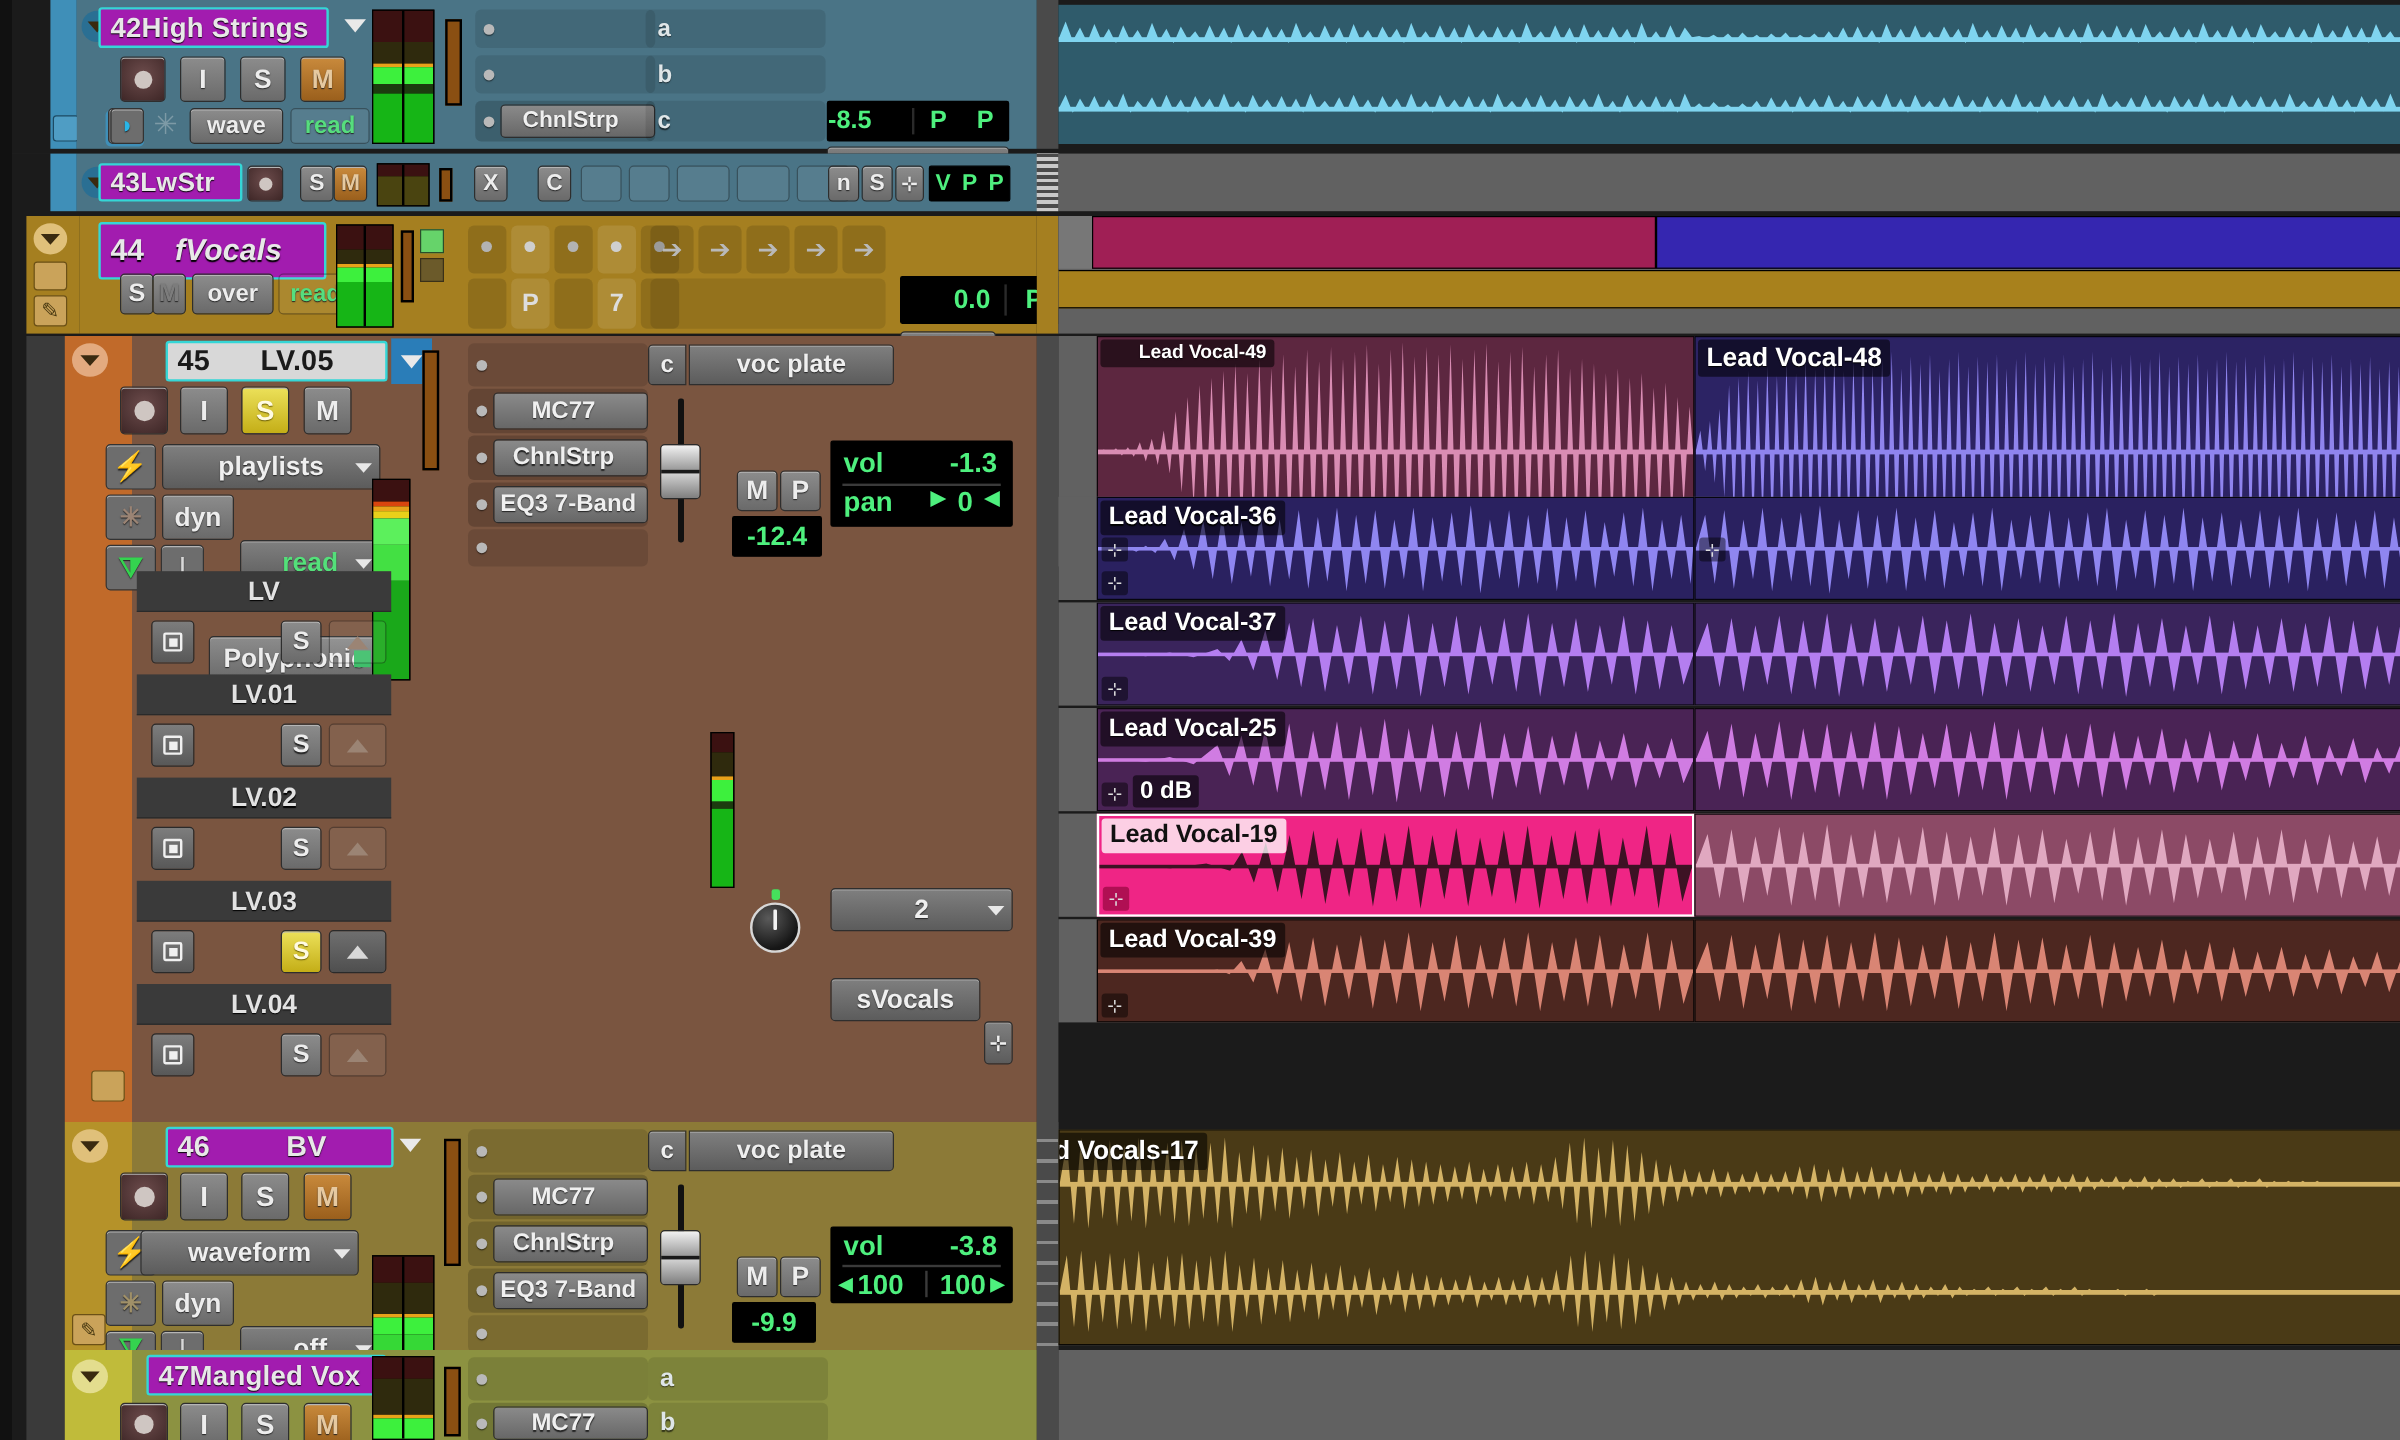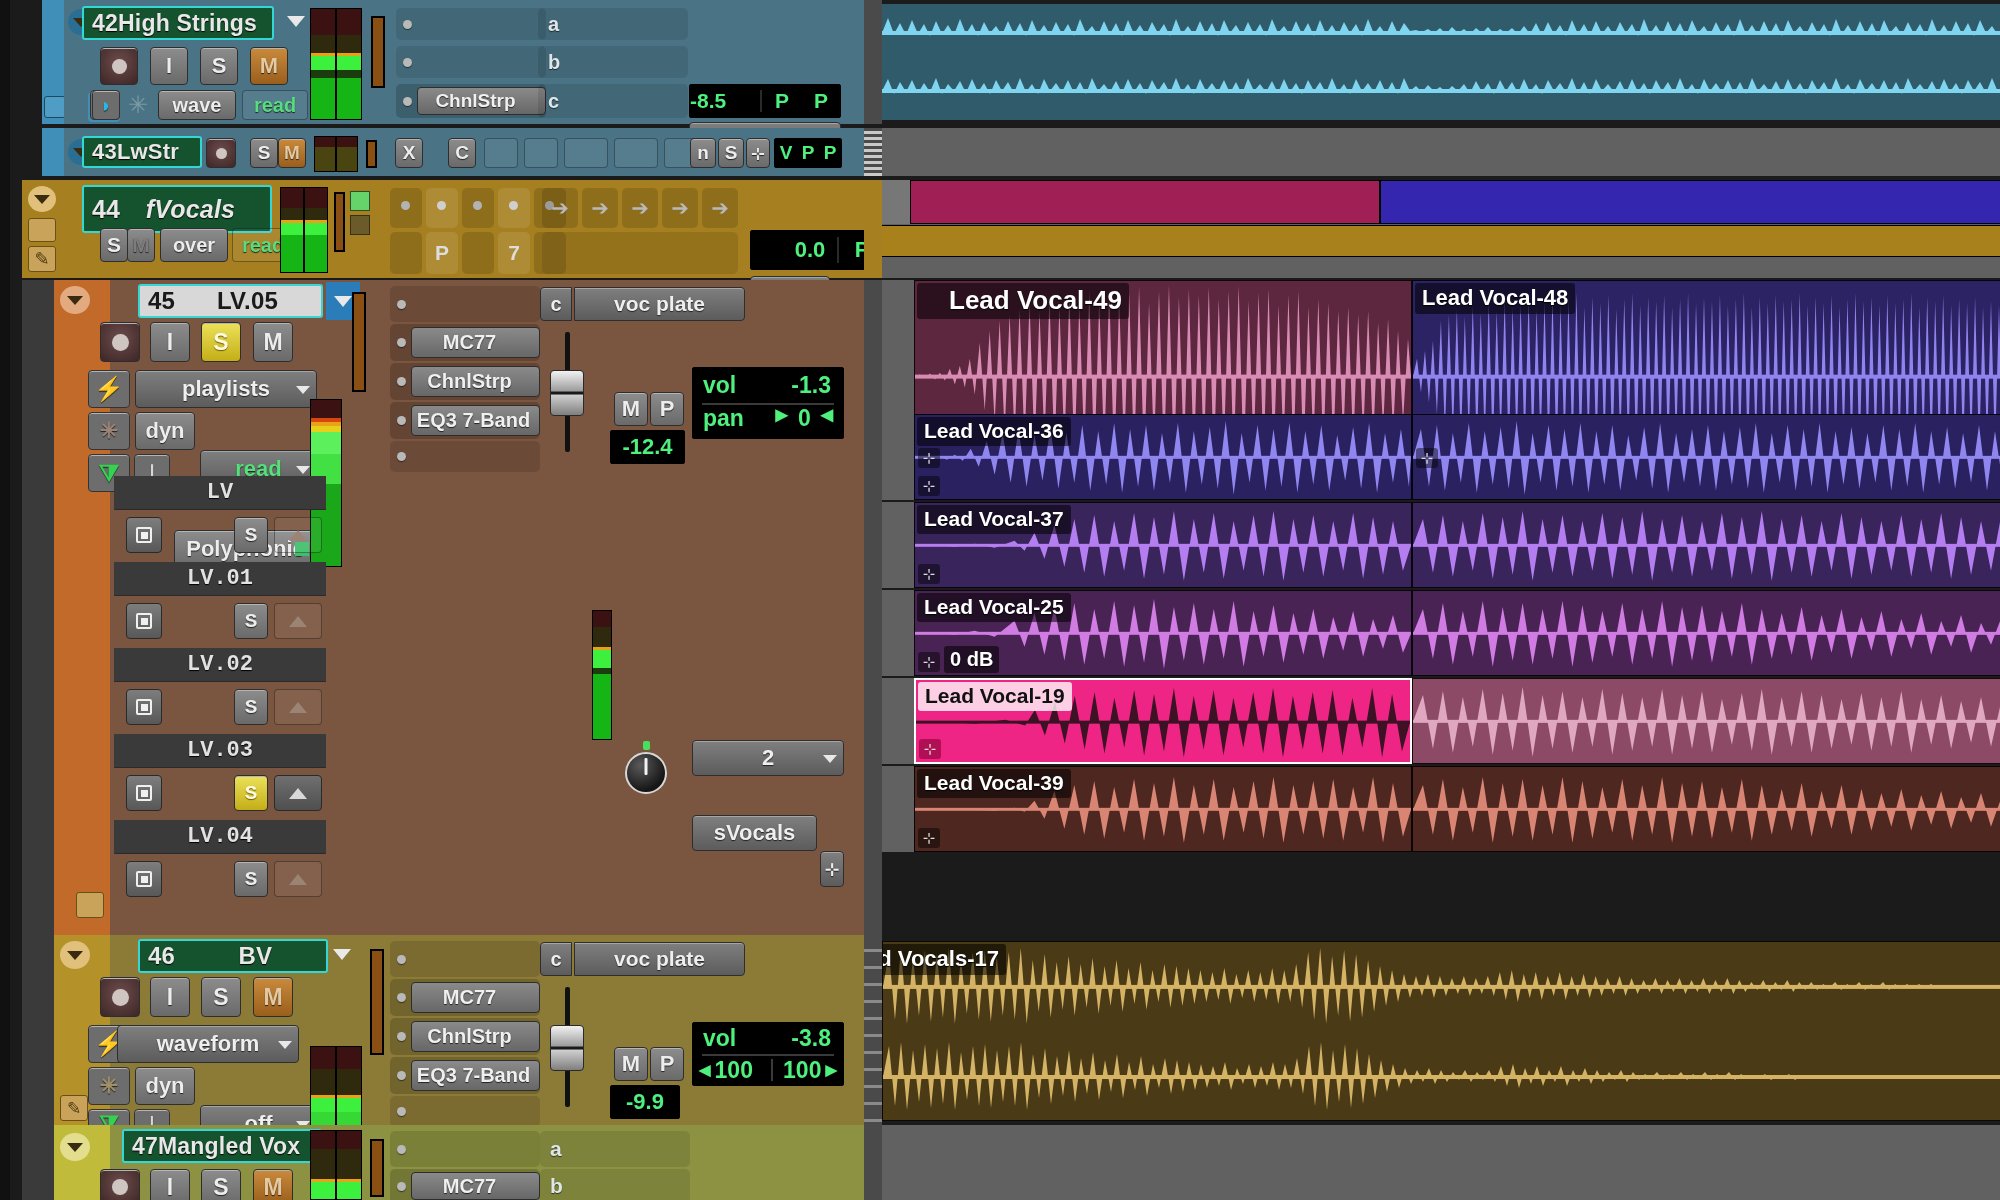--- a/index.html
+++ b/index.html
@@ -18,21 +18,21 @@
     background:#4a4a4a; color:#e8e8e8;
     border:2px solid #35d6d6; border-radius:3px;
     font-weight:bold; display:flex; align-items:center;
     padding:0 8px; letter-spacing:.2px;
     text-shadow:0 1px 1px #000;
     overflow:hidden; white-space:nowrap;
   }
   .tname .num{ margin-right:auto; }
   .tname .nm{ margin:0 auto; padding-right:14px;}
   .tname.light{ background:#d8d8d8; color:#1a1a1a; text-shadow:none; }
-  .tname.darkgray{ background:#14532d; }
+  .tname.darkgray{ background:#a21caf; }
 
   .btn{
     background:linear-gradient(#8c8c8c,#6a6a6a);
     border:1px solid #2e2e2e; border-radius:4px;
     color:#ededed; font-weight:bold;
     display:flex; align-items:center; justify-content:center;
     text-shadow:0 1px 1px #222; box-shadow:inset 0 1px 0 #b5b5b5;
     white-space:nowrap; overflow:hidden;
   }
   .btn.rec{ background:radial-gradient(circle at 50% 40%,#6d4c4c,#3d2626); }
@@ -477,21 +477,21 @@
       </div>
       <div style="width:88%;height:2px;background:#3a3a3a;"></div>
       <div style="display:flex;width:100%;height:34px;align-items:flex-start;">
         <span style="margin-left:10px;">pan</span>
         <span style="margin-left:auto;font-size:16px;">▶</span>
         <span style="margin:0 10px;">0</span>
         <span style="margin-right:10px;font-size:16px;">◀</span>
       </div>
     </div>
 
-    <div class="abs" style="left:100px;top:196px;width:220px;height:455px;font-family:Liberation Mono, monospace;">
+    <div class="abs" style="left:100px;top:196px;width:220px;height:455px;">
       <div class="pltitle" style="position:absolute;left:4px;top:0;width:212px;height:34px;font-size:22px;">LV</div>
       <div style="position:absolute;left:4px;top:34px;width:212px;height:52px;">
         <div class="sqbtn abs" style="left:12px;top:7px;width:36px;height:36px;">
             <span class="inner"></span>
           </div>
         <div class="btn abs" style="left:120px;top:7px;width:34px;height:36px;font-size:21px;">S</div>
         <div class="arrowbtn abs" style="left:160px;top:7px;width:48px;height:36px;background:rgba(255,255,255,.07);border:1px solid rgba(0,0,0,.35);">
             <span class="up" style="border-bottom:11px solid #9b8474;"></span>
           </div>
       </div>
@@ -544,21 +544,21 @@
     <div class="abs pencil" style="left:66px;top:612px;width:28px;height:26px;font-size:18px;"></div>
 
     <div class="abs" style="left:854px;top:0;width:18px;height:655px;background:#4a4a4a;"></div>
 
     <div class="abs lane" style="left:872px;top:0;width:1128px;height:192px;background:#616161;">
       <div class="clip" style="left:32px;width:498px;background:#5d2740;">
         <svg class="wf" viewBox="0 0 498 192" preserveAspectRatio="none">
           <path fill="#d98cb3" d="M0,96 L5,94 L10,98 L15,93 L20,99 L25,92 L30,100 L35,88 L40,104 L45,85 L50,107 L55,78 L60,114 L65,62 L70,130 L75,50 L80,142 L85,40 L90,152 L95,34 L100,158 L105,28 L110,164 L115,22 L120,170 L125,30 L130,162 L135,18 L140,174 L145,26 L150,166 L155,14 L160,178 L165,24 L170,168 L175,10 L180,182 L185,20 L190,172 L195,8 L200,184 L205,18 L210,174 L215,12 L220,180 L225,6 L230,186 L235,22 L240,170 L245,10 L250,182 L255,4 L260,188 L265,16 L270,176 L275,8 L280,184 L285,14 L290,178 L295,6 L300,186 L305,18 L310,174 L315,10 L320,182 L325,5 L330,187 L335,20 L340,172 L345,12 L350,180 L355,8 L360,184 L365,24 L370,168 L375,14 L380,178 L385,10 L390,182 L395,26 L400,166 L405,18 L410,174 L415,22 L420,170 L425,30 L430,162 L435,26 L440,166 L445,34 L450,158 L455,30 L460,162 L465,42 L470,150 L475,38 L480,154 L485,50 L490,142 L495,58 L498,96 Z"></path>
           <rect x="0" y="94" width="498" height="4" fill="#d98cb3"></rect>
         </svg>
-        <div class="cname" style="font-size:26px;padding-left:32px;">Lead Vocal-49</div>
+        <div class="cname" style="font-size:16px;padding-left:32px;">Lead Vocal-49</div>
         <div class="handle">⊹</div>
       </div>
       <div class="clip" style="left:530px;width:598px;background:#2c2364;">
         <svg class="wf" viewBox="0 0 598 192" preserveAspectRatio="none">
           <path fill="#8f84ee" d="M0,96 L4,78 L8,112 L12,70 L16,122 L20,60 L24,134 L28,40 L32,152 L36,34 L40,158 L44,28 L48,164 L52,36 L56,156 L60,24 L64,168 L68,32 L72,160 L76,20 L80,172 L84,30 L88,162 L92,18 L96,174 L100,26 L104,166 L108,22 L112,170 L116,16 L120,176 L124,28 L128,164 L132,20 L136,172 L140,14 L144,178 L148,24 L152,168 L156,18 L160,174 L164,12 L168,180 L172,26 L176,166 L180,16 L184,176 L188,22 L192,170 L196,14 L200,178 L204,28 L208,164 L212,18 L216,174 L220,12 L224,180 L228,24 L232,168 L236,16 L240,176 L244,20 L248,172 L252,14 L256,178 L260,26 L264,166 L268,18 L272,174 L276,12 L280,180 L284,22 L288,170 L292,16 L296,176 L300,20 L304,172 L308,14 L312,178 L316,24 L320,168 L324,18 L328,174 L332,12 L336,180 L340,26 L344,166 L348,16 L352,176 L356,22 L360,170 L364,14 L368,178 L372,20 L376,172 L380,18 L384,174 L388,12 L392,180 L396,24 L400,168 L404,16 L408,176 L412,22 L416,170 L420,14 L424,178 L428,26 L432,166 L436,18 L440,174 L444,12 L448,180 L452,20 L456,172 L460,16 L464,176 L468,24 L472,168 L476,14 L480,178 L484,22 L488,170 L492,18 L496,174 L500,12 L504,180 L508,26 L512,166 L516,16 L520,176 L524,20 L528,172 L532,14 L536,178 L540,24 L544,168 L548,18 L552,174 L556,22 L560,170 L564,16 L568,176 L572,26 L576,166 L580,20 L584,172 L588,24 L592,168 L596,30 L598,96 Z"></path>
           <rect x="0" y="94" width="598" height="4" fill="#8f84ee"></rect>
         </svg>
         <div class="cname" style="font-size:22px;">Lead Vocal-48</div>
         <div class="handle">⊹</div>
       </div>

